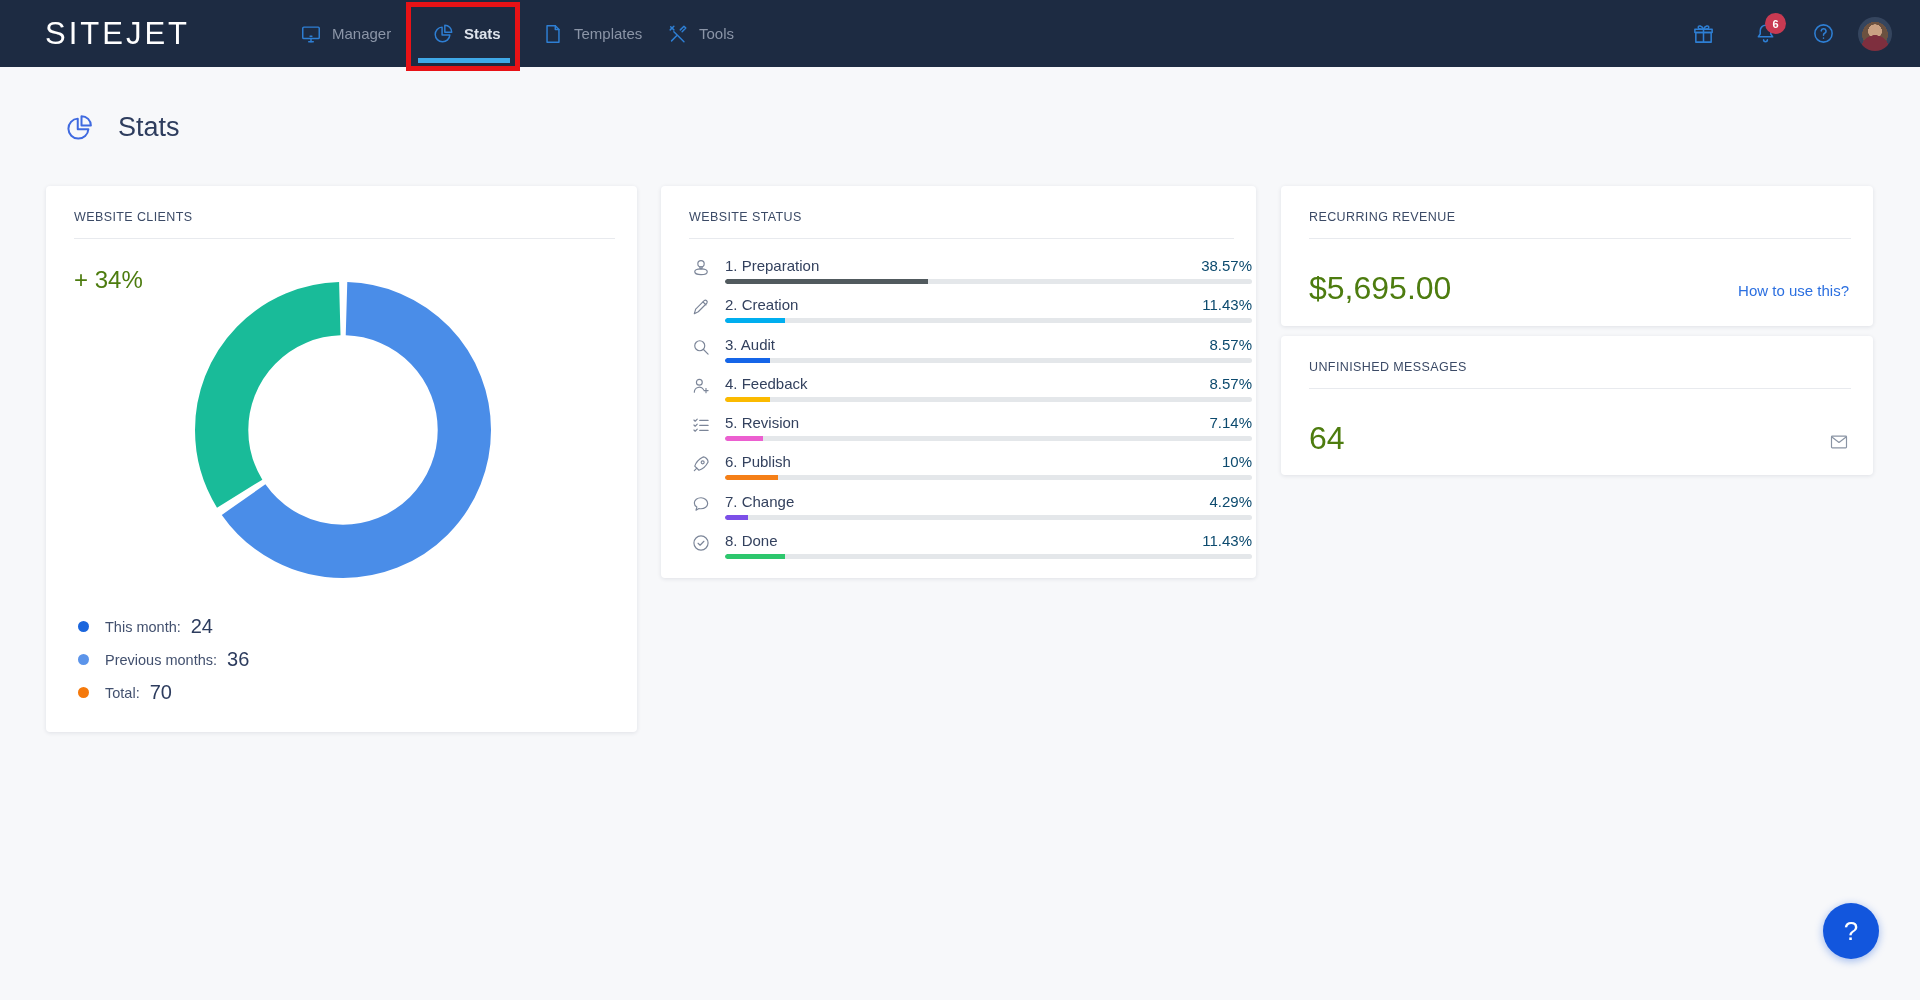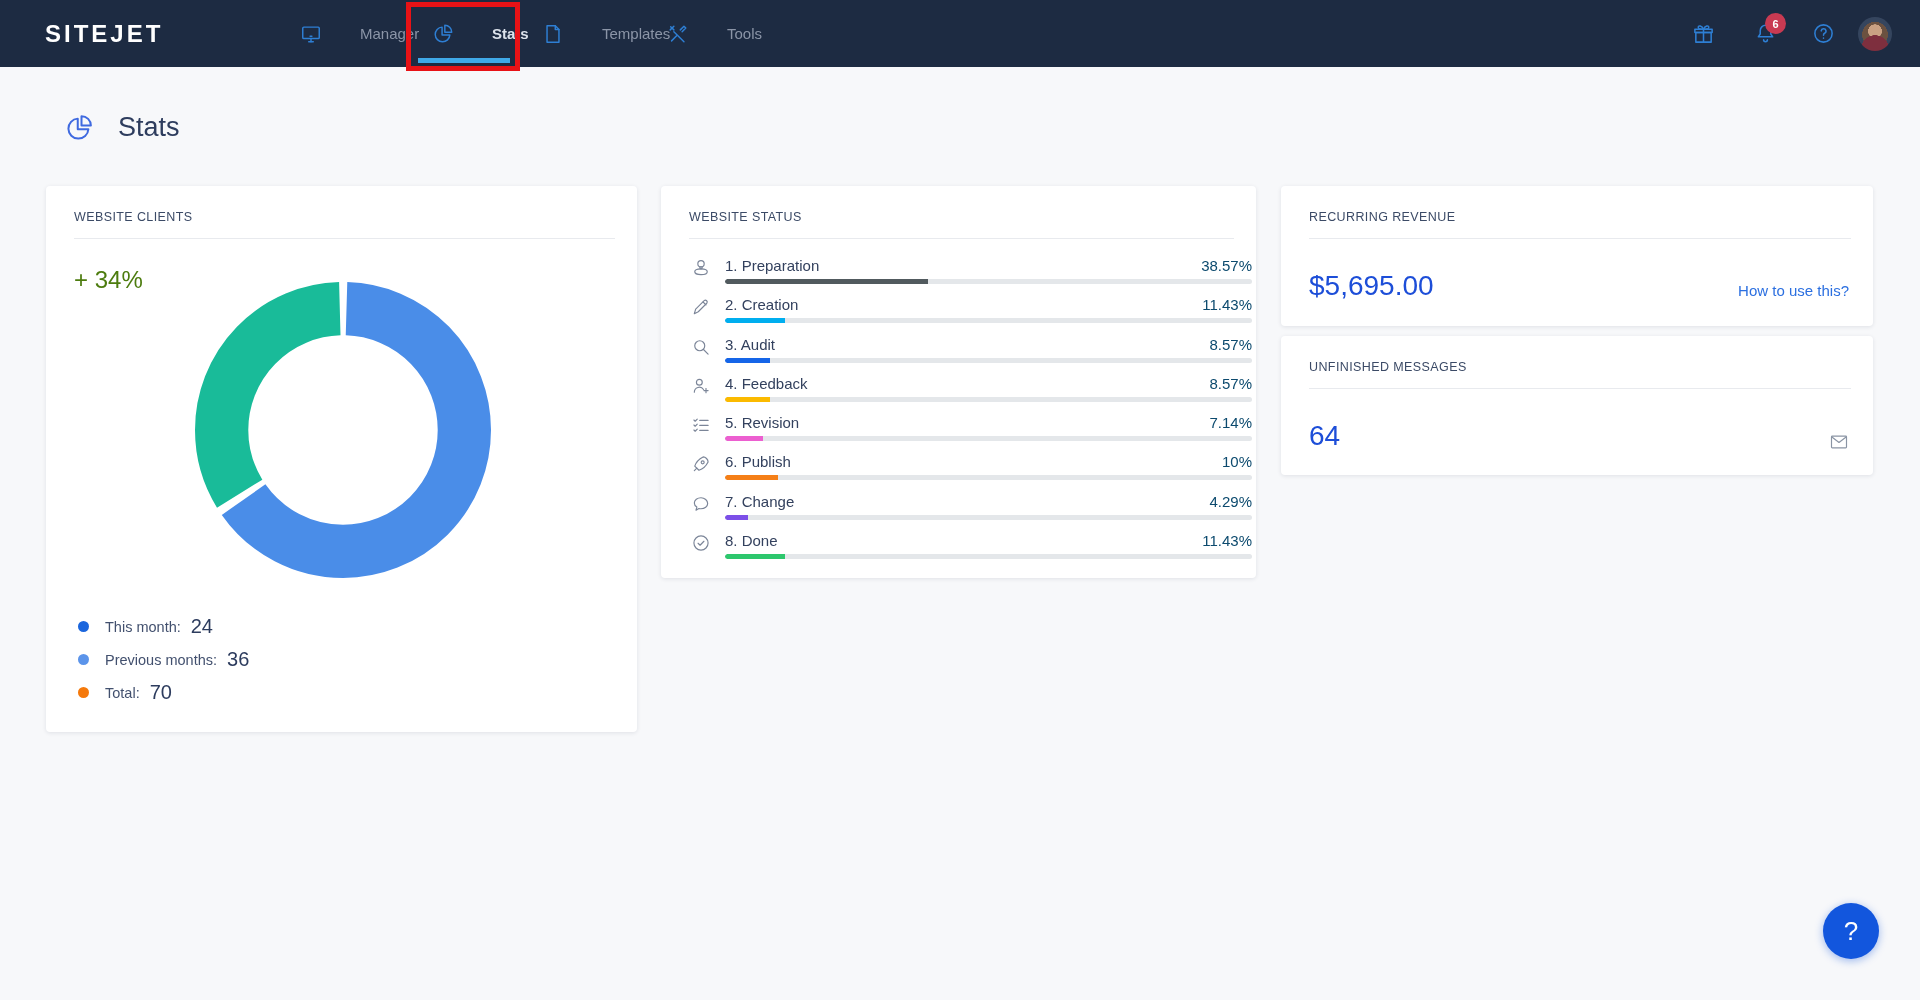--- a/index.html
+++ b/index.html
@@ -3,23 +3,23 @@
 <meta charset="utf-8">
 <style>
   * { margin:0; padding:0; box-sizing:border-box; }
   html,body { width:1920px; height:1000px; overflow:hidden; }
   body { font-family:"Liberation Sans", sans-serif; background:#f7f8fa; color:#33415e; }
   .screen { position:relative; width:1920px; height:1000px; background:#f7f8fa; }
 
   
   .navbar { position:absolute; top:0; left:0; width:1920px; height:67px; background:#1d2b42; z-index:20; }
   .logo { position:absolute; left:45px; top:0; height:67px; display:flex; align-items:center;
-          color:#ffffff; font-size:24px; font-weight:700; letter-spacing:3px; }
+          color:#ffffff; font-size:31px; font-weight:400; letter-spacing:3px; }
   .nav-item { position:absolute; top:0; height:67px; display:flex; align-items:center; gap:10px; cursor:pointer; }
-  .nav-item .nlabel { font-size:15px; color:#8b95a7;margin-left:28px; }
+  .nav-item .nlabel { font-size:15px; color:#8b95a7; }
   .nav-item.active .nlabel { color:#dde3ec; font-weight:700; }
   .nav-ico { width:22px; height:22px; display:inline-flex; }
   .nav-ico svg { width:100%; height:100%; stroke:#2e7fd4; fill:none; stroke-width:1.6; stroke-linecap:round; stroke-linejoin:round; }
   .tab-underline { position:absolute; left:418px; top:58px; width:92px; height:5px; background:#3fa9e8; }
   .annotation-box { position:absolute; left:406px; top:2px; width:114px; height:69px;
                     border:5px solid #e81216; z-index:30; pointer-events:none; }
   .nicon-btn { position:absolute; top:22px; width:23px; height:23px; cursor:pointer; }
   .nicon-btn svg { width:100%; height:100%; stroke:#2e7fd4; fill:none; stroke-width:1.6; stroke-linecap:round; stroke-linejoin:round; }
   .bell-wrap { position:absolute; left:1754px; top:22px; width:23px; height:23px; cursor:pointer; }
   .bell-wrap svg { width:100%; height:100%; stroke:#2e7fd4; fill:none; stroke-width:1.6; stroke-linecap:round; stroke-linejoin:round; }
@@ -64,21 +64,21 @@
   .sicon { position:absolute; left:30px; top:6px; width:20px; height:20px; }
   .sicon svg { width:100%; height:100%; stroke:#7b8598; fill:none; stroke-width:1.4; stroke-linecap:round; stroke-linejoin:round; }
   .srow-main { margin-left:34px; }
   .srow-line1 { display:flex; justify-content:space-between; align-items:baseline; padding-top:5px; }
   .srow-label { font-size:15px; color:#33415e; }
   .srow-pct { font-size:15px; color:#0c4a6e; }
   .bar-track { margin-left:34px; margin-top:5px; height:5px; background:#e4e7ea; border-radius:3px; overflow:hidden; }
   .bar-fill { height:5px; border-radius:3px 0 0 3px; }
 
   
-  .big-amount { position:absolute; left:28px; top:84px; font-size:28px; color:#1d4ed8; }
+  .big-amount { position:absolute; left:28px; top:84px; font-size:32px; color:#4d7c0f; }
   .howto-link { position:absolute; right:24px; top:96px; font-size:15px; color:#2b6fe0; cursor:pointer; text-decoration:none; }
   .mail-ico { position:absolute; right:24px; top:96px; width:20px; height:20px; }
   .mail-ico svg { width:100%; height:100%; stroke:#8a94a4; fill:none; stroke-width:1.4; stroke-linecap:round; stroke-linejoin:round; }
 
   
   .fab { position:absolute; left:1823px; top:903px; width:56px; height:56px; border-radius:50%;
          background:#1256dd; color:#ffffff; font-size:26px; font-weight:500;
          display:flex; align-items:center; justify-content:center; cursor:pointer;
          box-shadow:0 2px 8px rgba(18,86,221,.4); }
 </style>

